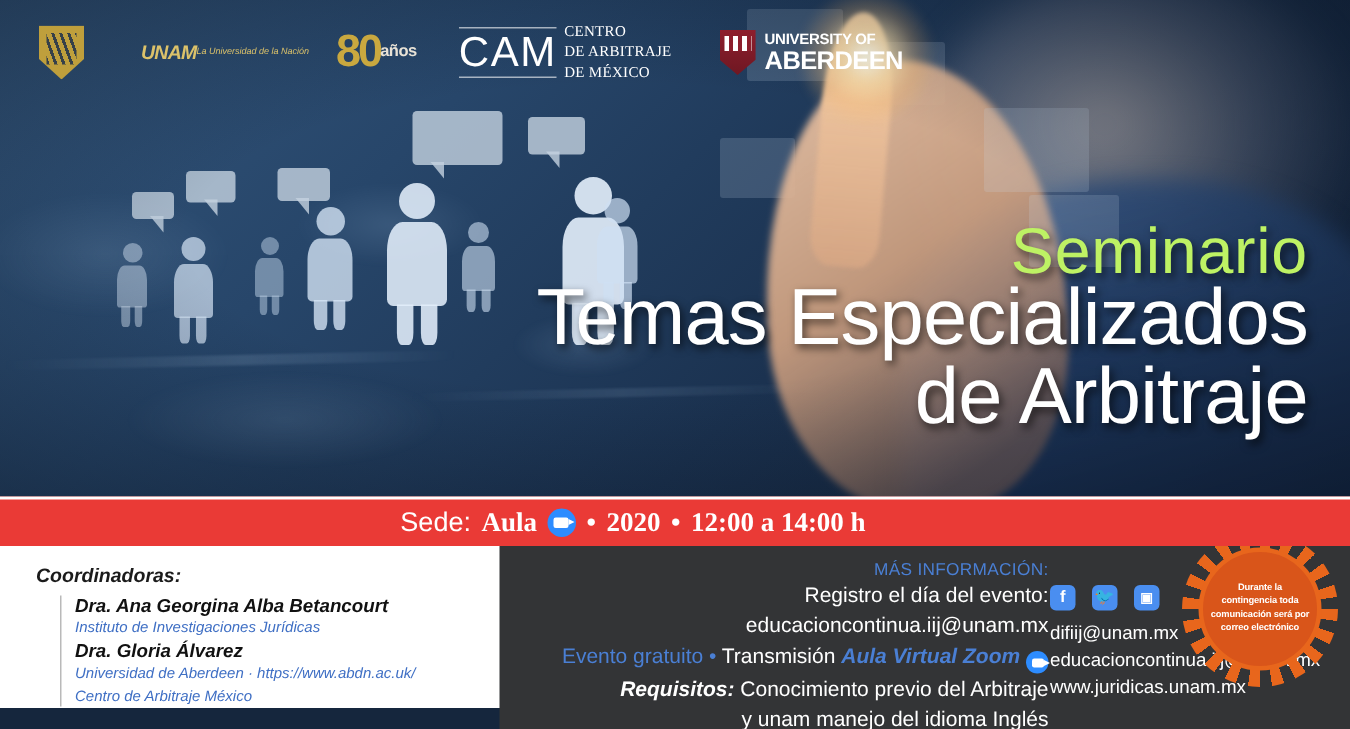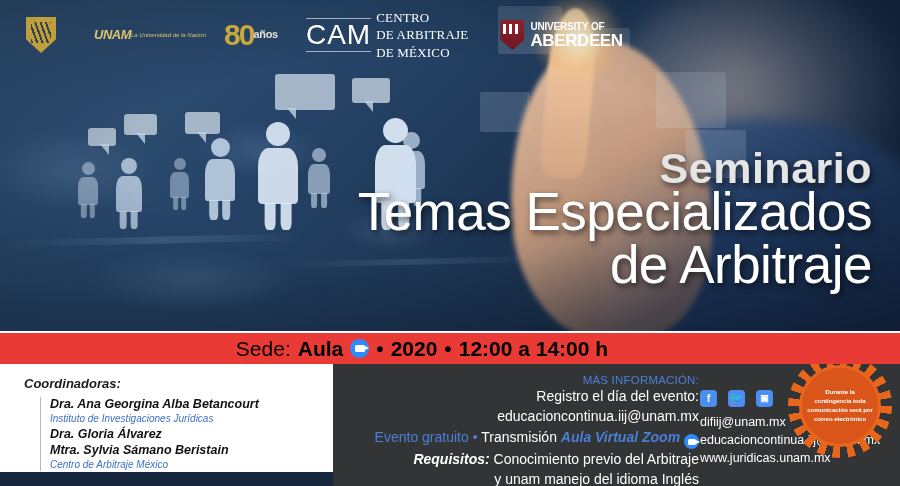--- a/index.html
+++ b/index.html
@@ -82,48 +82,48 @@
     background:repeating-linear-gradient(70deg, rgba(30,48,74,.85) 0 2px, rgba(200,165,58,0) 2px 5px); }
   .unam-word { color:#dcc26a; font-style:italic; line-height:1.05; }
   .unam-word .u1 { display:block; font-size:13px; font-weight:bold; letter-spacing:-.5px;margin-left:20px; }
   .unam-word .u2 { display:block; font-size:6px; }
   .anios { position:relative; color:#c8a53a; display:flex; flex-direction:row; align-items:center; }
   .anios .eight { font-size:30px; font-weight:bold; line-height:.85; letter-spacing:-2px; color:#c9a83f; }
   .anios .lbl { font-size:11px; font-weight:bold; color:#e8e2d6; letter-spacing:-.3px; margin-top:-3px; }
   .cam { display:flex; align-items:center; gap:5px; }
   .cam .cam-word { color:#fff; font-family:Liberation Sans, sans-serif; font-size:28px; letter-spacing:1px;
     line-height:1; border-top:1px solid rgba(255,255,255,.6); border-bottom:1px solid rgba(255,255,255,.6); padding:2px 0; }
-  .cam .cam-sub { color:#fff; font-size:13px; font-family:"Liberation Serif", serif; line-height:1.35;
+  .cam .cam-sub { color:#fff; font-size:10px; font-family:"Liberation Serif", serif; line-height:1.35;
     text-transform:uppercase; letter-spacing:.2px; }
   .abdn { display:flex; align-items:center; gap:6px; }
   .abdn-crest { width:24px; height:30px; position:relative;
     background:linear-gradient(180deg,#8d1f2d 0%,#6f1722 100%);
     clip-path:polygon(0 0,100% 0,100% 66%,50% 100%,0 66%); }
   .abdn-crest:before { content:"1495"; position:absolute; top:-8px; left:0; right:0; text-align:center;
     font-size:5px; color:#fff; letter-spacing:.5px; }
   .abdn-crest:after { content:""; position:absolute; left:3px; top:4px; width:18px; height:10px;
     background:repeating-linear-gradient(90deg,#fff 0 3px,#8d1f2d 3px 6px); }
   .abdn-word { color:#fff; line-height:1.0; }
   .abdn-word .a1 { display:block; font-size:10px; font-weight:bold; letter-spacing:-.2px; }
   .abdn-word .a2 { display:block; font-size:17px; font-weight:bold; letter-spacing:-.4px; }
 
   
   .titles { position:absolute; right:28px; top:148px; text-align:right; z-index:5;
     color:#fff; text-shadow:2px 3px 6px rgba(0,0,0,.62); }
-  .t-sem { font-size:43px; font-weight:700; letter-spacing:.5px; line-height:.95; color:#e5e5e5; }
+  .t-sem { font-size:43px; font-weight:400; letter-spacing:.5px; line-height:.95; color:#bef264; }
   .t-main { font-size:53px; font-weight:400; line-height:1.0; letter-spacing:-.5px; margin-top:-4px; }
   .t-main2 { font-size:53px; font-weight:400; line-height:1.02; letter-spacing:-.5px; }
 
   
   .redbar { position:absolute; left:0; top:331px; width:900px; height:33px; background:#ea3a36; z-index:7;
     display:flex; align-items:center; justify-content:center; border-top:2px solid #fdfdfd; }
-  .redbar-inner { color:#000000; font-size:21px; display:flex; align-items:center; gap:7px; white-space:nowrap;
+  .redbar-inner { color:#ffffff; font-size:18px; display:flex; align-items:center; gap:7px; white-space:nowrap;
     transform:translateX(-28px); }
   .rb-light { font-weight:300; }
-  .rb-bold { font-weight:bold; }
+  .rb-bold { font-weight:bold;font-family:Liberation Serif, serif; }
   .rb-ital { font-style:italic; font-weight:bold; }
   .zoom-ico { display:inline-flex; align-items:center; justify-content:center; width:19px; height:19px;
     border-radius:50%; background:#2d8cff; }
   .zoom-ico i { display:block; width:10px; height:7px; background:#fff; border-radius:1.5px; position:relative; }
   .zoom-ico i:after { content:""; position:absolute; right:-4px; top:1px;
     border-top:2.5px solid transparent; border-bottom:2.5px solid transparent; border-left:4px solid #fff; }
 
   
   .bottom { position:absolute; left:0; top:364px; width:900px; height:108px; background:#fff; z-index:6; }
   .coord { position:absolute; left:0; top:0; width:333px; height:122px; padding:12px 0 0 18px; }
@@ -300,23 +300,23 @@
 
     <div class="coord">
       <div class="coord-title">Coordinadoras:</div>
       <div class="coord-list">
         <div>
           <div class="c-name">Dra. Ana Georgina Alba Betancourt</div>
           <div class="c-aff">Instituto de Investigaciones Jurídicas</div>
         </div>
         <div>
           <div class="c-name">Dra. Gloria Álvarez</div>
+          <div class="c-aff">Universidad de Aberdeen · https://www.abdn.ac.uk/</div>
         </div>
         <div>
-          <div class="c-name">Mtra. Sylvia Sámano Beristain</div>
           <div class="c-aff">Centro de Arbitraje México</div>
         </div>
       </div>
     </div>
 
     <div class="infopanel">
       <div class="info-inner">
         <div class="i-head">MÁS INFORMACIÓN:</div>
         <div class="i-line">
           <span>Registro el día del evento:</span>

